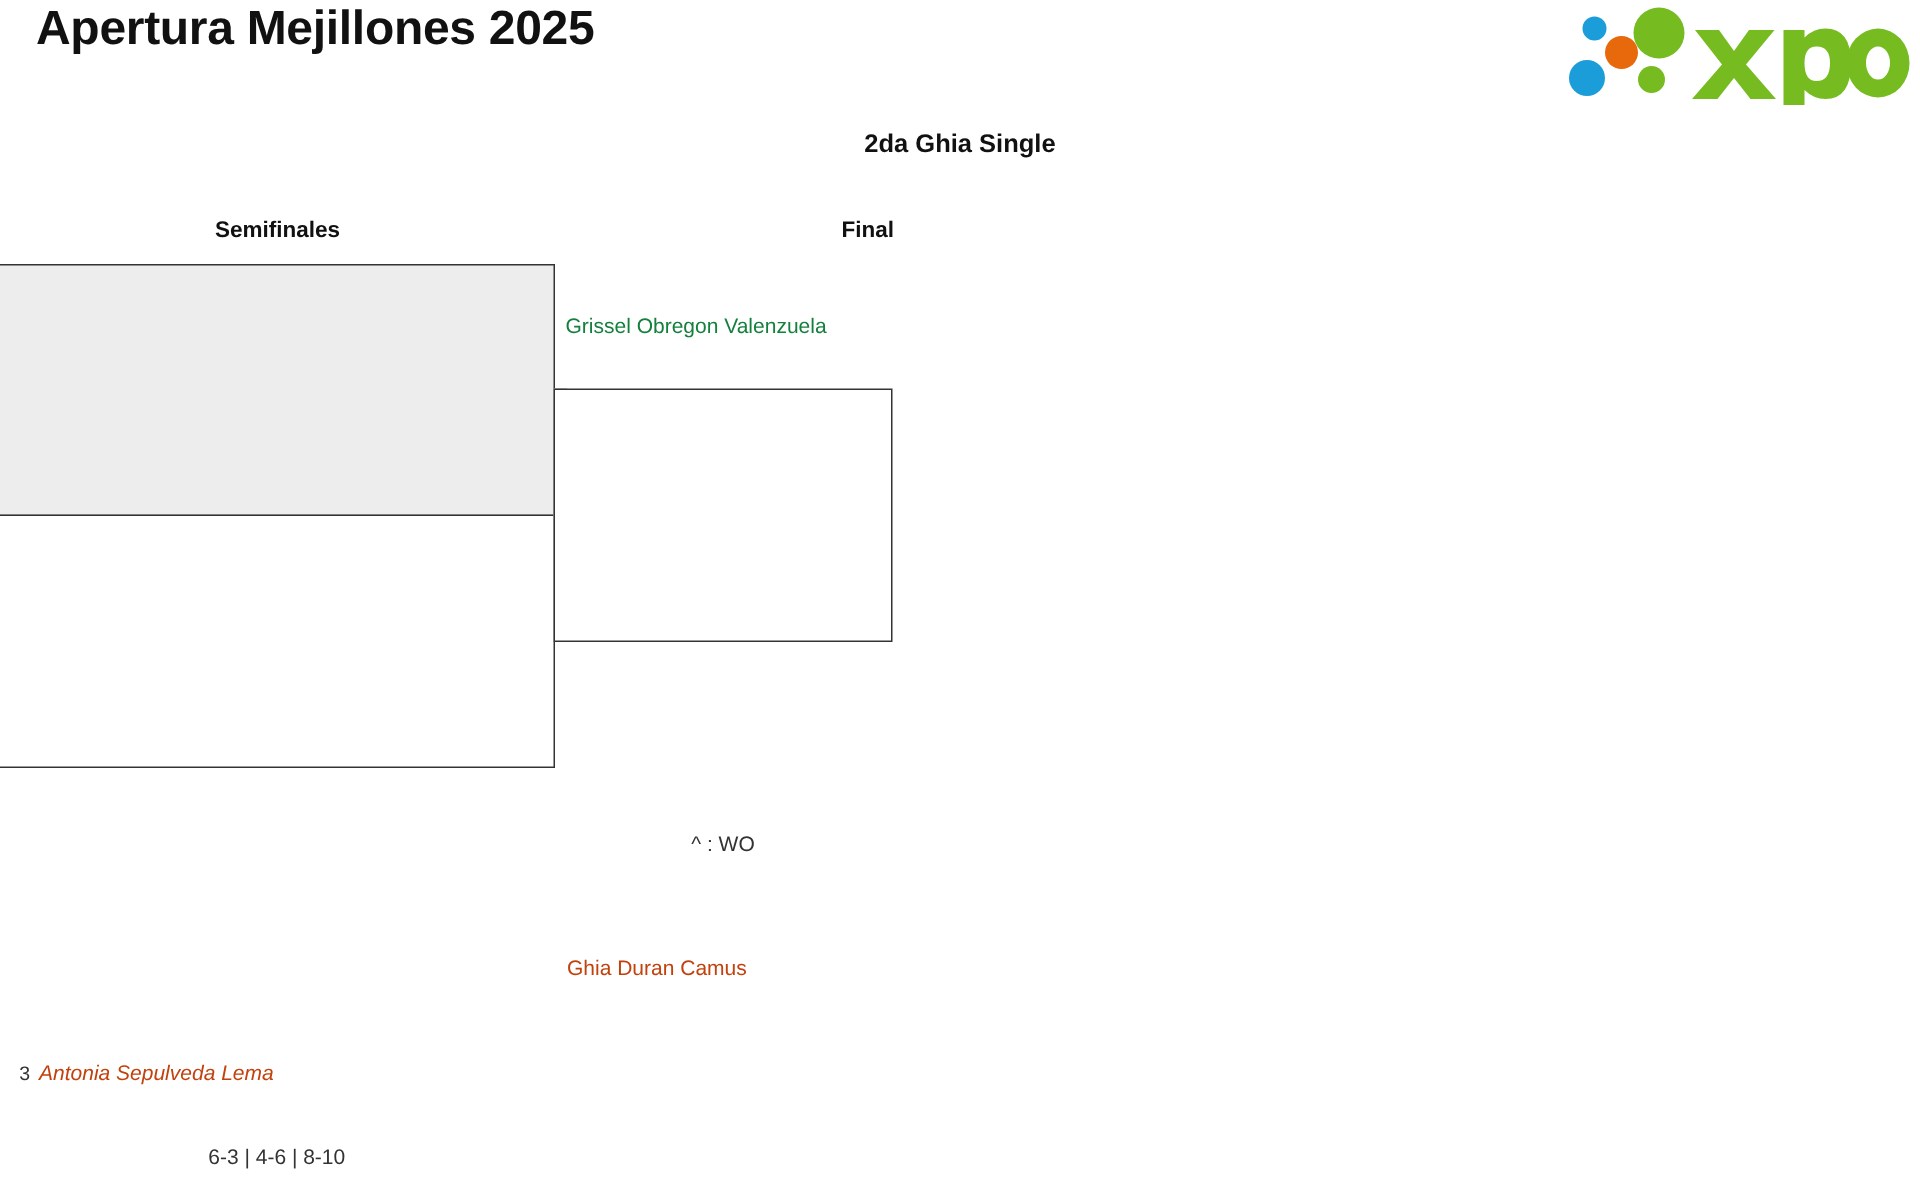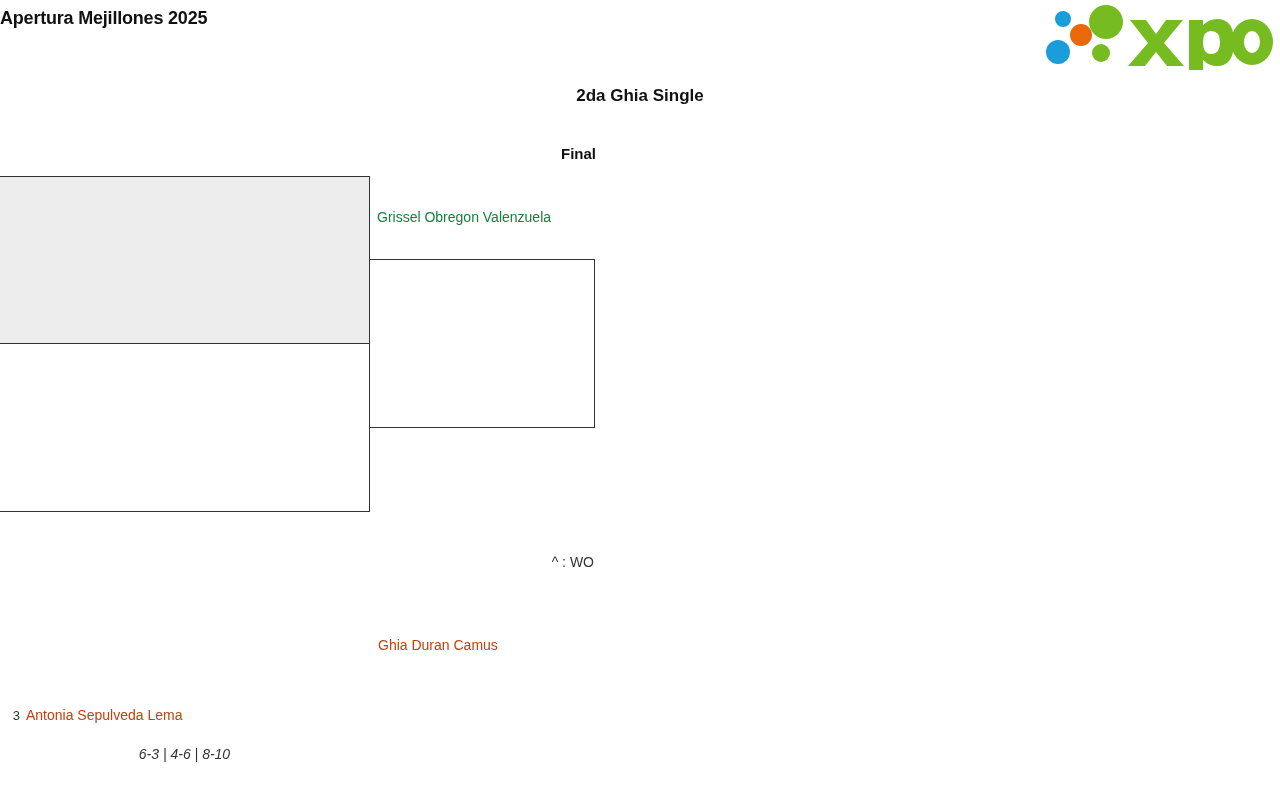--- a/index.html
+++ b/index.html
@@ -8,23 +8,24 @@
     background: #ffffff;
     font-family: "Liberation Sans", sans-serif;
     color: #1a1a1a;
     overflow: hidden;
   }
   .page { position: relative; width: 1280px; height: 794px; }
 
   
   .header-title {
     position: absolute; left: 0; top: 2px;
-    font-size: 18px; font-weight: 700; line-height: 33px;
+    font-size: 32px; font-weight: 700; line-height: 33px;
     letter-spacing: -0.2px; color: #111111;
     white-space: nowrap;
+    padding-left: 24px;
   }
   .header-title .line2 { display: block; }
 
   
   .logo { position: absolute; right: 6px; top: 4px; width: 230px; height: 66px; }
   .logo svg { display: block; width: 230px; height: 66px; }
 
   
   .bracket-title {
     position: absolute; left: 0; top: 86px; width: 1280px;
@@ -92,40 +93,41 @@
         <path d="M145 16 L159 16 L159 21 Q165 15 173 15 Q190 15 190 38 Q190 62 173 62 Q165 62 159 56 L159 66 L145 66 Z
                  M167 27 Q159 27 159 38 Q159 50 167 50 Q176 50 176 38 Q176 27 167 27 Z"></path>
         <ellipse cx="208" cy="38" rx="21" ry="23" fill="#76bc21"></ellipse>
         <ellipse cx="208" cy="38" rx="8" ry="11" fill="#ffffff"></ellipse>
       </g>
     </svg>
   </div>
 
   <div class="bracket-title">2da Ghia Single</div>
 
+  <div class="round-label semis">Semifinales</div>
   <div class="round-label final">Final</div>
 
   <div class="match shaded" style="left:-1px; top:176px; width:371px; height:168px;">
     <div class="seed" style="left:2px; top:197px;">1</div>
     <div class="pname winner" style="left:24px; top:196px;">Grissel Obregon Valenzuela</div>
     <div class="score" style="left:0px; top:251px; width:369px;">4-6 | 6-0 | 10-2</div>
     <div class="seed" style="left:2px; top:308px;">2</div>
     <div class="pname" style="left:26px; top:307px;">Francis Preüss</div>
   </div>
 
   <div class="match" style="left:-1px; top:343px; width:371px; height:169px;">
     <div class="seed" style="left:2px; top:364px;">3</div>
-    <div class="pname" style="left:26px; top:363px;">Antonia Sepulveda Lema</div>
-    <div class="score" style="left:0px; top:402px; width:369px;font-style:italic;">6-3 | 4-6 | 8-10</div>
+    <div class="pname" style="left:26px; top:363px;font-style:italic;">Antonia Sepulveda Lema</div>
+    <div class="score" style="left:0px; top:419px; width:369px;">6-3 | 4-6 | 8-10</div>
 
   </div>
 
   <div class="connector" style="left:370px; top:259px; width:8px; height:1px;"></div>
   <div class="connector" style="left:370px; top:427px; width:8px; height:1px;"></div>
 
   <div class="match" style="left:369px; top:259px; width:226px; height:169px;">
-    <div class="score" style="left:0px; top:294px; width:224px;text-align:right;">^ : WO</div>
+    <div class="score" style="left:0px; top:294px; width:224px;">^ : WO</div>
     <div class="pname" style="left:8px; top:377px;">Ghia Duran Camus</div>
   </div>
 
   <div class="pname winner" style="position:absolute; left:377px; top:209px;">Grissel Obregon Valenzuela</div>
 
 </div>
 
 </body></html>

